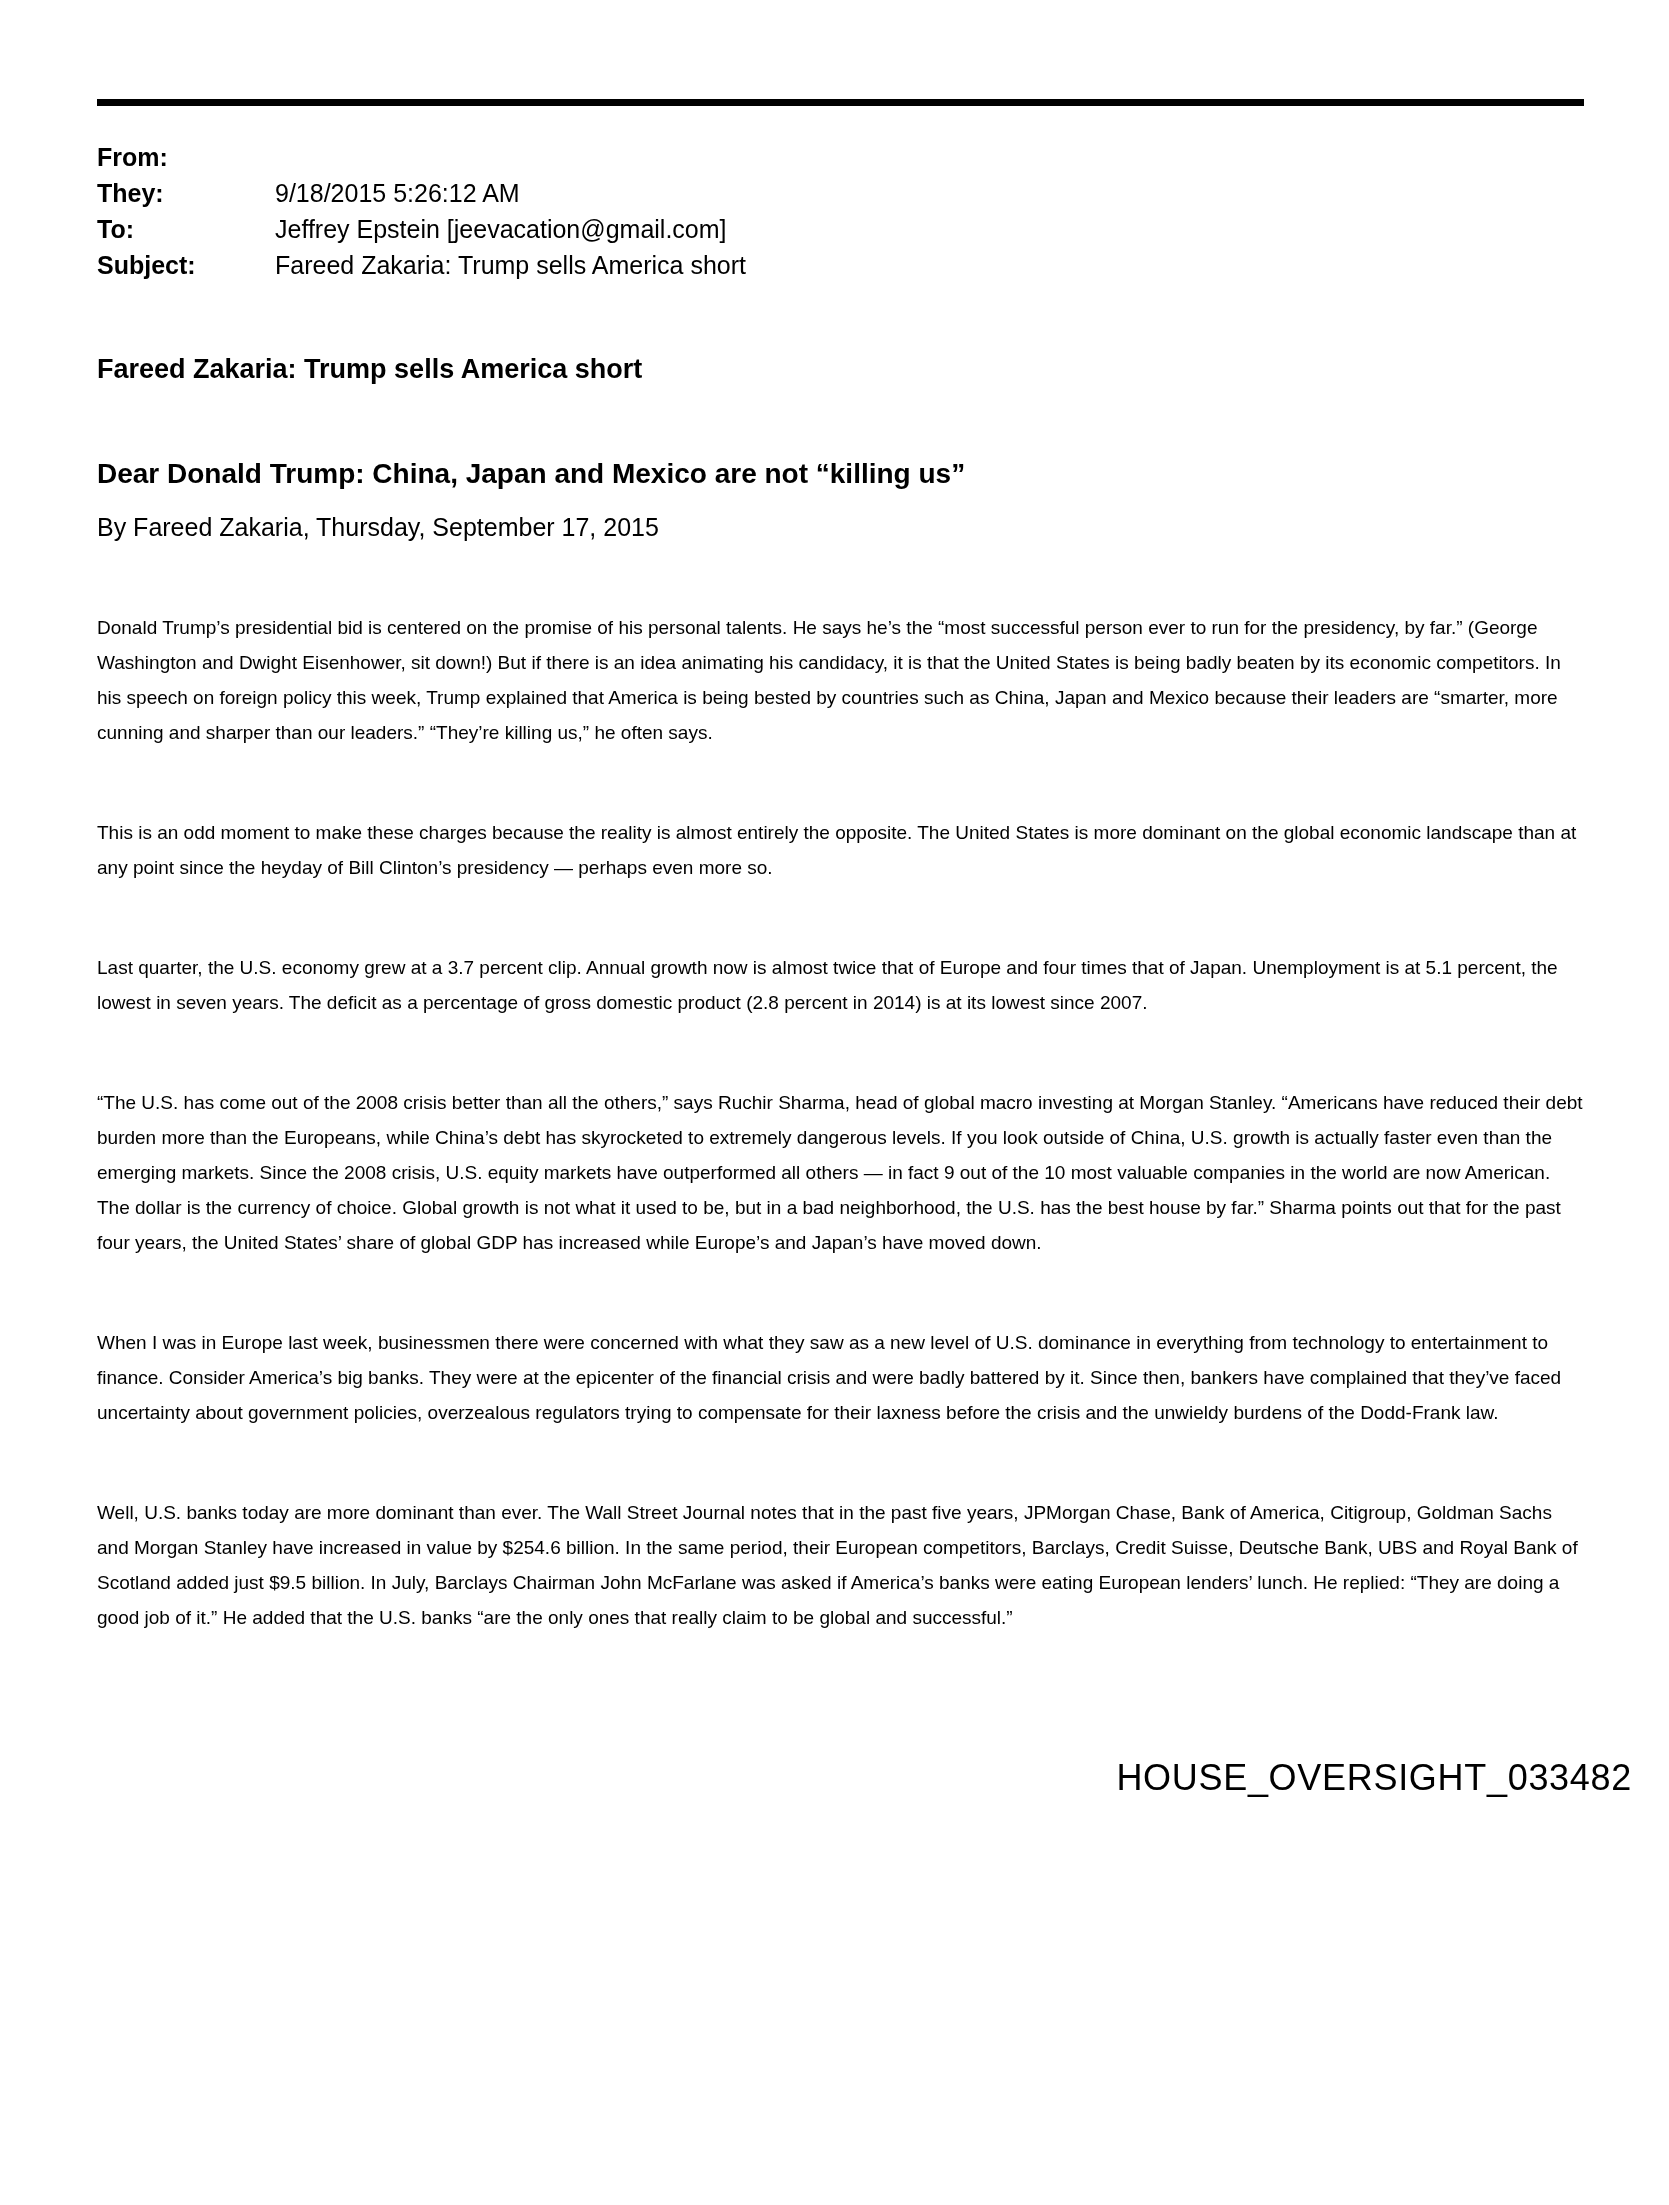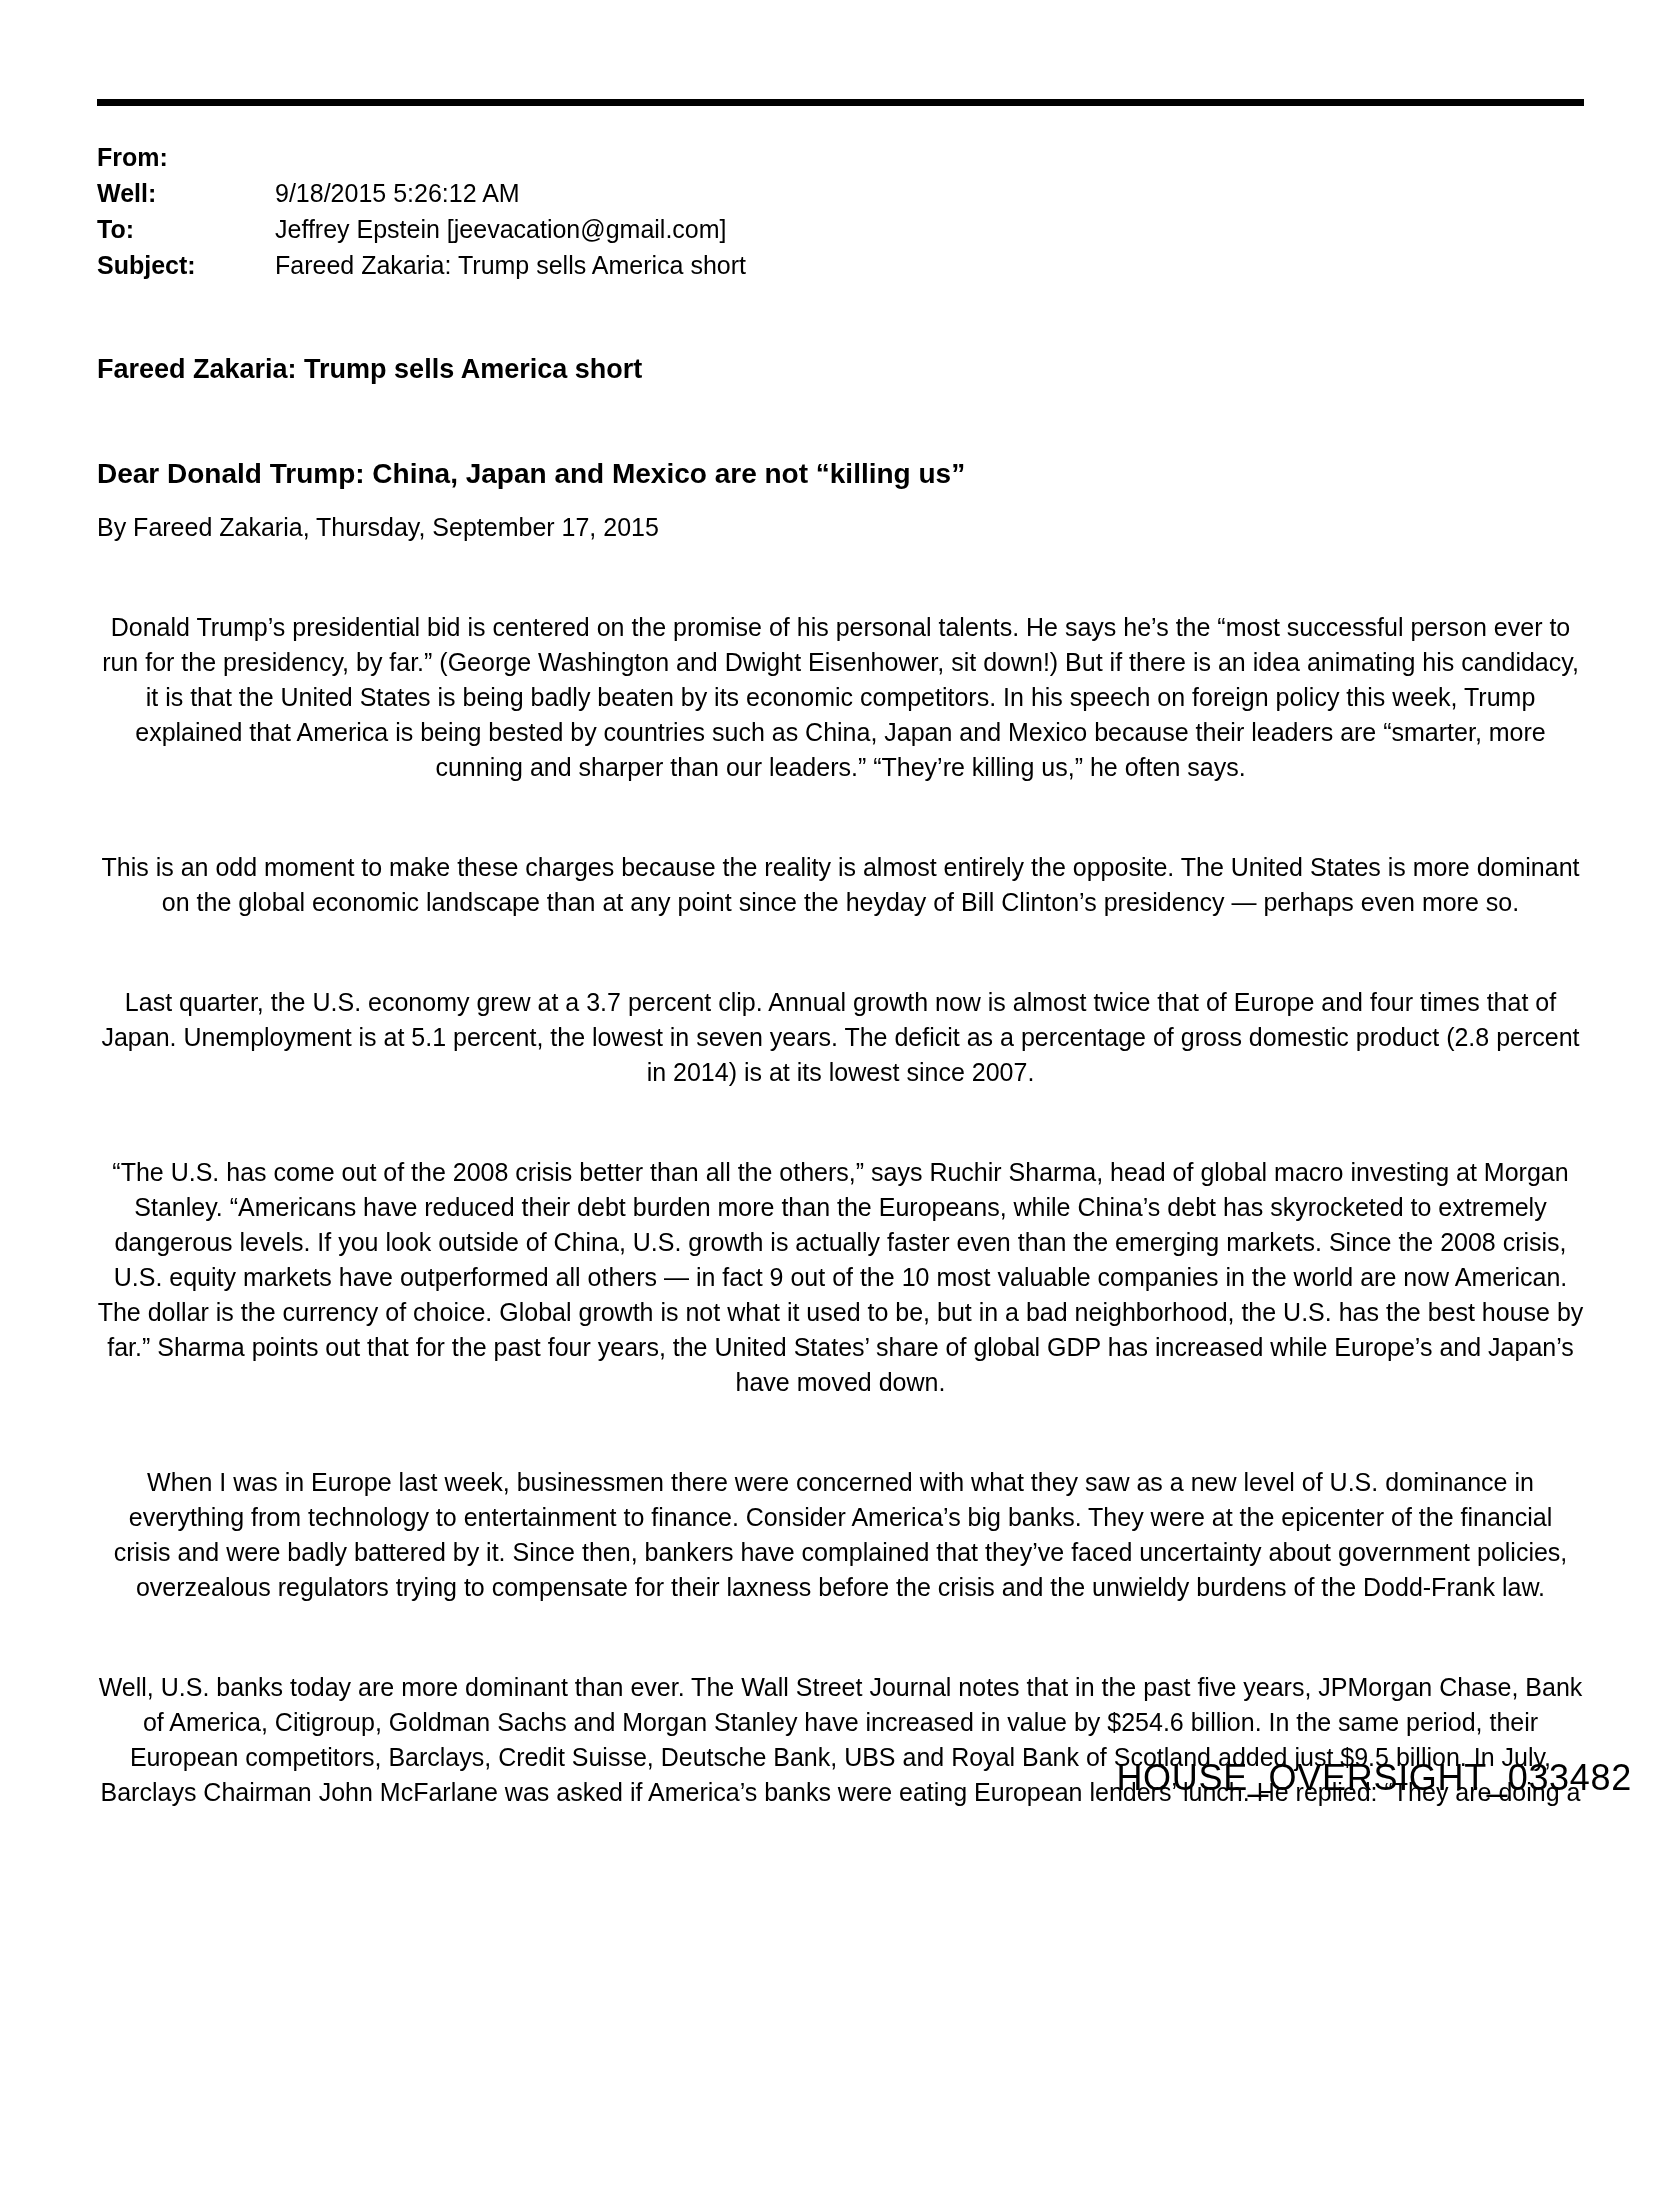--- a/index.html
+++ b/index.html
@@ -51,24 +51,24 @@
     font-weight: bold;
     line-height: 36px;
   }
   .byline {
     margin: 17px 0 0 0;
     font-size: 25px;
     line-height: 36px;
   }
   .body-para {
     margin: 65px 0 0 0;
-    font-size: 25px;
+    font-size: 19px;
     line-height: 35px;
     max-width: 1487px;
-    text-align: center;
+    text-align: left;
   }
   .bates {
     position: absolute;
     right: 37px;
     bottom: 13px;
     font-size: 36px;
     letter-spacing: 0.7px;
     white-space: nowrap;
   }
 </style>
@@ -77,21 +77,21 @@
 
 <div class="page">
   <div class="content">
     <div class="top-rule"></div>
 
     <div class="headers">
       <div class="hdr-row">
         <div class="hdr-label">From:</div>
       </div>
       <div class="hdr-row">
-        <div class="hdr-label">Well:</div>
+        <div class="hdr-label">They:</div>
         <div class="hdr-value">9/18/2015 5:26:12 AM</div>
       </div>
       <div class="hdr-row">
         <div class="hdr-label">To:</div>
         <div class="hdr-value">Jeffrey Epstein [jeevacation@gmail.com]</div>
       </div>
       <div class="hdr-row">
         <div class="hdr-label">Subject:</div>
         <div class="hdr-value">Fareed Zakaria: Trump sells America short</div>
       </div>

